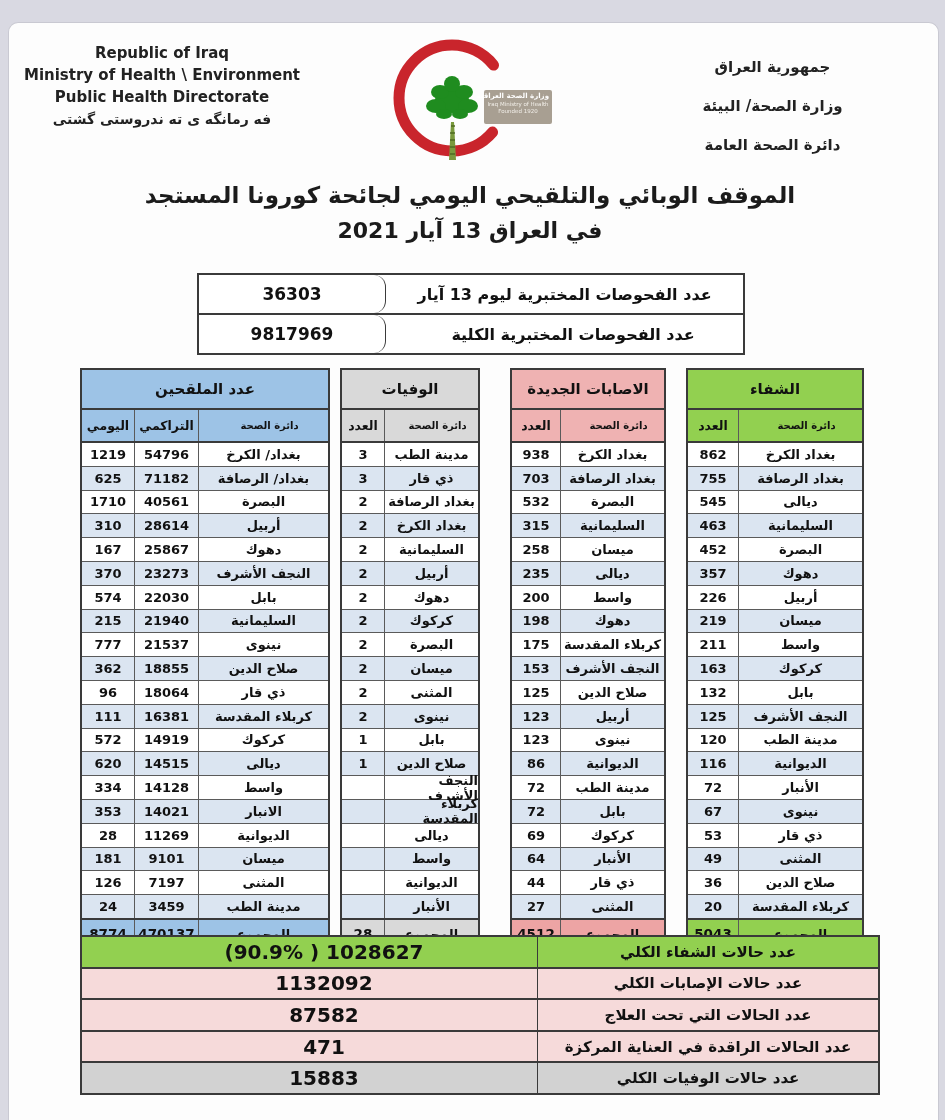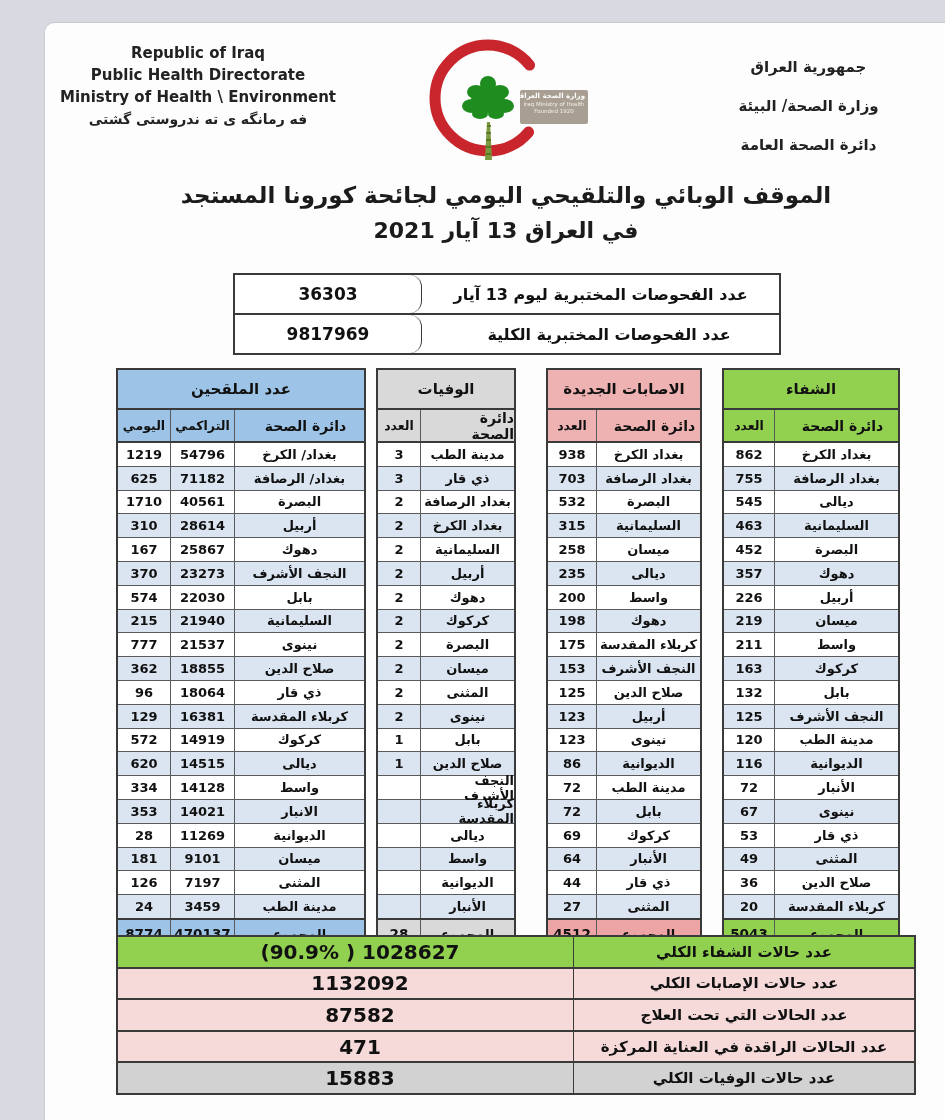--- a/index.html
+++ b/index.html
@@ -1,17 +1,17 @@
 <!DOCTYPE html>
 <html lang="ar"><head>
 <meta charset="utf-8">
 <style>
   html,body{margin:0;padding:0;}
   body{width:945px;height:1120px;background:#d9d9e2;font-family:"DejaVu Sans",sans-serif;position:relative;overflow:hidden;}
-  #screen{position:absolute;inset:0;width:851px;height:1120px;margin-left:36px;}
+  #screen{position:absolute;inset:0;width:851px;height:1120px;}
   .sheet{position:absolute;left:8px;top:22px;width:929px;height:1098px;background:#fdfdfd;border:1px solid #c9c9d2;border-bottom:none;border-radius:10px 10px 0 0;}
 
   
   .hdr-en{position:absolute;left:22px;top:42px;width:280px;text-align:center;font-weight:bold;font-size:15px;color:#222;line-height:22px;}
   .hdr-en .ku{font-size:14px;direction:rtl;}
   .hdr-ar{position:absolute;left:645px;top:48px;width:255px;text-align:center;font-weight:bold;font-size:15px;color:#222;direction:rtl;line-height:39px;}
 
   
   .logo{position:absolute;left:388px;top:26px;width:170px;height:148px;}
   .logo svg{position:absolute;inset:0;}
@@ -42,21 +42,21 @@
   .t-row{display:flex;height:22.8px;}
   .t-row + .t-row{border-top:1px solid #5a5a5a;}
   .t-row.shade .cell{background:#dbe5f1;}
   .t-total{display:flex;height:29px;background:var(--tot);border-top:2px solid #3a3a3a;}
   .cell{display:flex;align-items:center;justify-content:center;font-weight:bold;color:#111;box-sizing:border-box;}
   .cell + .cell{border-left:1px solid #5a5a5a;}
   .t-cols .cell{font-size:12.5px;direction:rtl;}
   .t-row .cell{font-size:13px;}
   .t-total .cell{font-size:13.5px;}
   .cell.cn{direction:rtl;font-size:13px;}
-  .t-cols .cell.cn{font-size:14px;padding-left:12px;}
+  .t-cols .cell.cn{font-size:10px;padding-left:12px;}
   .stat[data-table="vaccinated"] .c0{width:52px;}
   .stat[data-table="vaccinated"] .c1{width:64px;}
   .stat[data-table="deaths"] .c0{width:42px;}
   .stat[data-table="new_cases"] .c0{width:48px;}
   .stat[data-table="recovered"] .c0{width:50px;}
   .cell.cn{flex:1;}
 
   
   .summary{position:absolute;left:80px;top:935px;width:796px;border:2px solid #3a3a3a;}
   .sum-row{display:flex;height:29.6px;}
@@ -68,22 +68,22 @@
   .sum-row.gray .sum-val,.sum-row.gray .sum-lbl{background:#d2d2d2;}
 </style>
 </head>
 <body>
 
 <div id="screen">
   <div class="sheet"></div>
 
   <div class="hdr-en">
     <div>Republic of Iraq</div>
+    <div>Ministry of Health \ Environment</div>
     <div>Public Health Directorate</div>
-    <div>Ministry of Health \ Environment</div>
     <div class="ku">فه رمانگه ى ته ندروستى گشتى</div>
   </div>
 
   <div class="logo">
     <svg width="170" height="148" viewBox="0 0 170 148">
       <circle cx="64" cy="72" r="53" fill="none" stroke="#c9252c" stroke-width="11" stroke-linecap="round" stroke-dasharray="260 73" stroke-dashoffset="-37"></circle>
       <g>
         <path d="M61,134 L68,134 L66,96 L63,96 Z" fill="#7a9a3d"></path>
         <path d="M62,128 h5 M62,121 h5 M62,114 h5 M62,107 h5 M63,100 h4" stroke="#4f6b22" stroke-width="1.6"></path>
         <ellipse cx="64" cy="74" rx="17" ry="13" fill="#1f8c1f"></ellipse>
@@ -181,21 +181,21 @@
         <div class="cell c0">362</div>
         <div class="cell c1">18855</div>
         <div class="cell cn">صلاح الدين</div>
       </div>
       <div class="t-row">
         <div class="cell c0">96</div>
         <div class="cell c1">18064</div>
         <div class="cell cn">ذي قار</div>
       </div>
       <div class="t-row shade">
-        <div class="cell c0">129</div>
+        <div class="cell c0">111</div>
         <div class="cell c1">16381</div>
         <div class="cell cn">كربلاء المقدسة</div>
       </div>
       <div class="t-row">
         <div class="cell c0">572</div>
         <div class="cell c1">14919</div>
         <div class="cell cn">كركوك</div>
       </div>
       <div class="t-row shade">
         <div class="cell c0">620</div>

